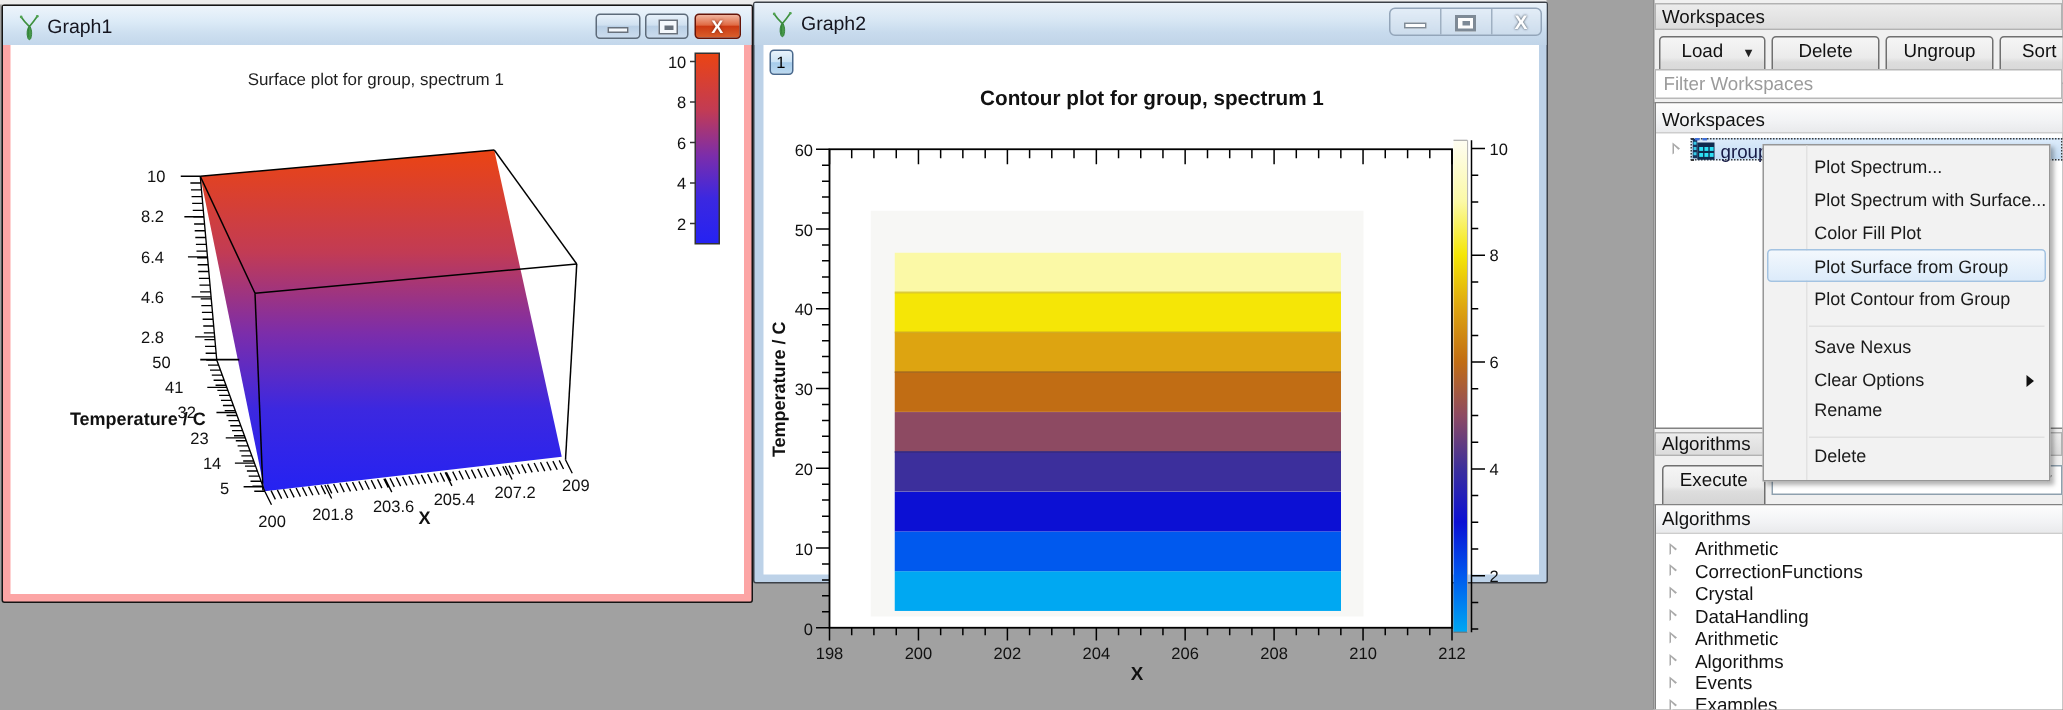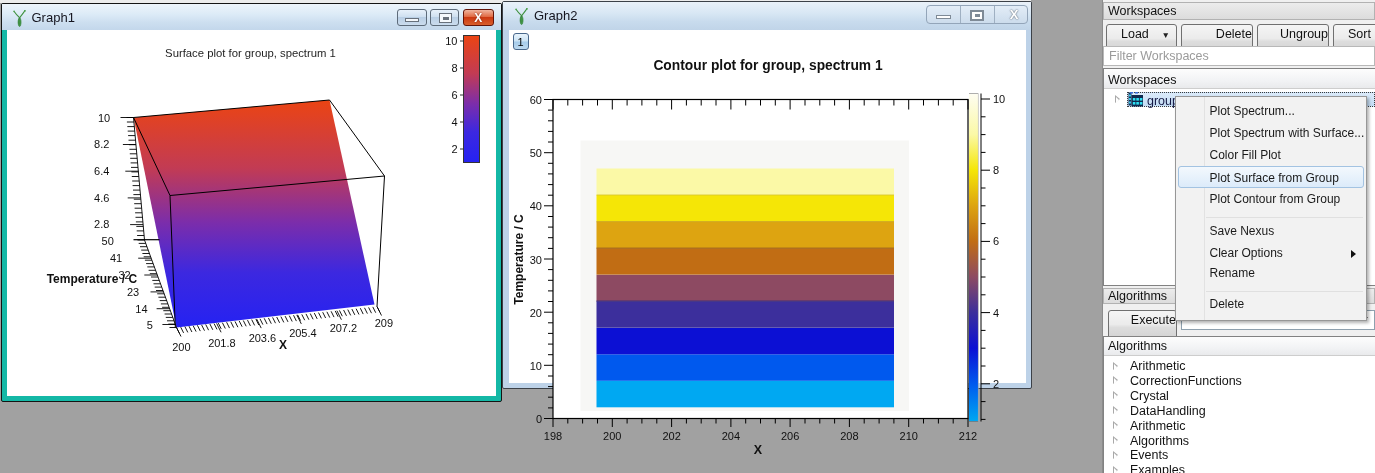--- a/index.html
+++ b/index.html
@@ -3,32 +3,32 @@
 *{margin:0;padding:0;box-sizing:border-box}
 body{width:1375px;height:473px;position:relative;overflow:hidden;background:#a1a1a1;
  font-family:"Liberation Sans",sans-serif;-webkit-font-smoothing:antialiased}
 .win{position:absolute;border-radius:2px}
 .tb{position:absolute;left:0;right:0;top:0;}
 .ttl{position:absolute;font-size:13px;color:#15151f;top:6px}
 .content{position:absolute;background:#fff}
 .btn{position:absolute;border-radius:3px}
 .pbtn{position:absolute;height:32px;border:1px solid #707070;border-radius:3px;
  background:linear-gradient(180deg,#f5f5f5,#ebebeb 45%,#dddddd 55%,#d0d0d0);
- font-size:12.5px;color:#111;text-align:right;line-height:19px}
+ font-size:12.5px;color:#111;text-align:center;line-height:19px}
 .dockhdr{position:absolute;left:1103px;width:272px;background:linear-gradient(180deg,#ececec,#dcdcdc);
  border:1px solid #b2b2b2;font-size:12.5px;color:#111;padding-left:4px}
 .treehdr{position:absolute;background:linear-gradient(180deg,#fdfdfd,#f2f3f5 60%,#e9eaec);
  border-bottom:1px solid #cdcdcd;font-size:12.5px;color:#111;padding-left:4px}
 .titem{position:absolute;font-size:12.5px;color:#131313;left:1130px}
 .exp{position:absolute;width:0;height:0;border-left:5.5px solid #9a9a9a;border-top:4.5px solid transparent;border-bottom:4.5px solid transparent}
 .expi{position:absolute;width:0;height:0;border-left:3.6px solid #fff;border-top:3px solid transparent;border-bottom:3px solid transparent}
 .mi{position:absolute;left:34px;font-size:12px;color:#1a1a1a;white-space:nowrap}
 </style></head><body>
 <div style="position:absolute;left:0;top:0;width:1031px;height:3px;background:#ececec"></div>
-<div class="win" style="left:0.5px;top:2.5px;width:501px;height:399px;border:1.5px solid #141414;background:#14b8a6">
+<div class="win" style="left:0.5px;top:2.5px;width:501px;height:399px;border:1.5px solid #141414;background:#fca5a5">
     <div class="tb" style="height:26px;background:linear-gradient(180deg,#edf4fb,#dcebf7 40%,#cddff0 70%,#c3d7eb)"></div>
     <svg width="15" height="18" viewBox="0 0 15 18" style="position:absolute;left:10px;top:6px">
 <path d="M2.0,1.2 C3.6,3.6 5.6,5.8 7.3,7.4" stroke="#3f913f" stroke-width="1.1" fill="none"></path>
 <path d="M13.0,0.6 C11.3,3.0 9.4,5.5 7.9,7.4" stroke="#3f913f" stroke-width="1.1" fill="none"></path>
 <circle cx="2.1" cy="1.3" r="0.9" fill="#52a452"></circle>
       <circle cx="12.9" cy="0.8" r="0.9" fill="#52a452"></circle>
 <path d="M7.6,7.0 C6.1,9.2 5.6,12.2 6.5,15.2 C6.9,16.7 8.1,16.9 8.6,15.4 C9.6,12.2 9.0,9.0 7.6,7.0 Z" fill="#46984a" stroke="#2e7d32" stroke-width="0.6"></path>
 <path d="M7.5,7.6 C6.8,9.8 6.7,12.6 7.3,14.8" stroke="#2e7d32" stroke-width="0.5" fill="none"></path>
 </svg>
     <div class="ttl" style="left:30px">Graph1</div>

